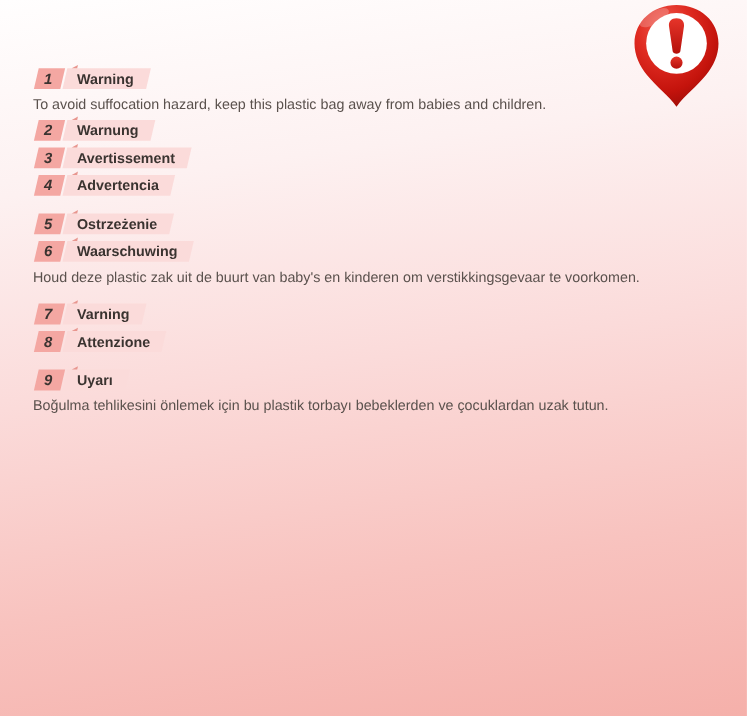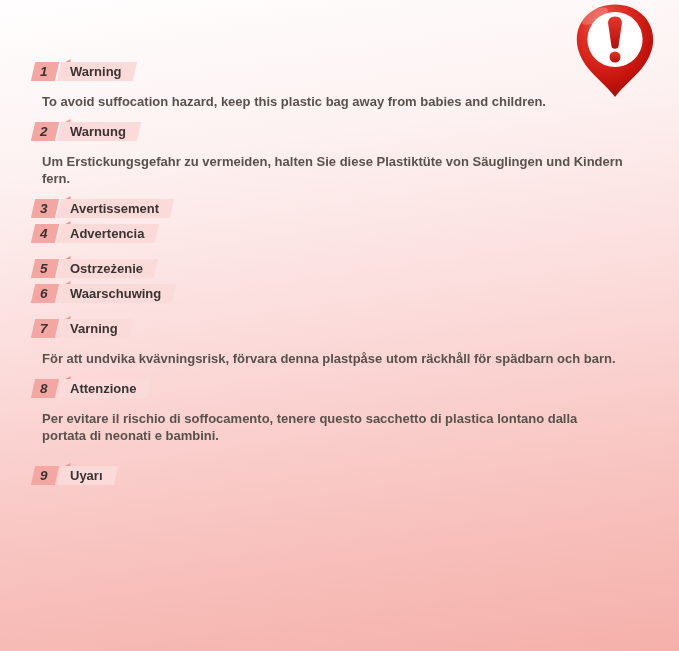--- a/index.html
+++ b/index.html
@@ -66,25 +66,24 @@
     border-bottom: 3px solid #e8968f;
   }
   .label-badge .txt {
     transform: skewX(13deg);
     font-weight: bold;
     font-size: 13px;
     color: #3a3330;
     white-space: nowrap;
   }
   .sec-text {
-    margin: 12px;
+    margin: 0;
     font-size: 13px;
     line-height: 17px;
     color: #5a514d;
-    font-weight: bold;
   }
   .pin {
     position: absolute;
     top: 2px;
     right: 18px;
     width: 92px;
     height: 98px;
   }
 </style>
 </head>
@@ -130,21 +129,20 @@
 
     <div class="section">
       <div class="sec-header">
         <div class="num-badge">
             <span class="txt">2</span>
           </div>
         <div class="label-badge">
             <span class="txt">Warnung</span>
           </div>
       </div>
-      <p class="sec-text">Um Erstickungsgefahr zu vermeiden, halten Sie diese Plastiktüte von Säuglingen und Kindern fern.</p>
     </div>
 
     <div class="section">
       <div class="sec-header">
         <div class="num-badge">
             <span class="txt">3</span>
           </div>
         <div class="label-badge">
             <span class="txt">Avertissement</span>
           </div>
@@ -175,51 +173,51 @@
 
     <div class="section">
       <div class="sec-header">
         <div class="num-badge">
             <span class="txt">6</span>
           </div>
         <div class="label-badge">
             <span class="txt">Waarschuwing</span>
           </div>
       </div>
+      <p class="sec-text">Houd deze plastic zak uit de buurt van baby's en kinderen om verstikkingsgevaar te voorkomen.</p>
     </div>
 
     <div class="section gap-lg">
       <div class="sec-header">
         <div class="num-badge">
             <span class="txt">7</span>
           </div>
         <div class="label-badge">
             <span class="txt">Varning</span>
           </div>
       </div>
-      <p class="sec-text">För att undvika kvävningsrisk, förvara denna plastpåse utom räckhåll för spädbarn och barn.</p>
     </div>
 
     <div class="section">
       <div class="sec-header">
         <div class="num-badge">
             <span class="txt">8</span>
           </div>
         <div class="label-badge">
             <span class="txt">Attenzione</span>
           </div>
       </div>
-      <p class="sec-text">Per evitare il rischio di soffocamento, tenere questo sacchetto di plastica lontano dalla portata di neonati e bambini.</p>
     </div>
 
     <div class="section gap-lg">
       <div class="sec-header">
         <div class="num-badge">
             <span class="txt">9</span>
           </div>
         <div class="label-badge">
             <span class="txt">Uyarı</span>
           </div>
       </div>
+      <p class="sec-text">Boğulma tehlikesini önlemek için bu plastik torbayı bebeklerden ve çocuklardan uzak tutun.</p>
     </div>
 
   </div>
 </div>
 
 </body></html>

